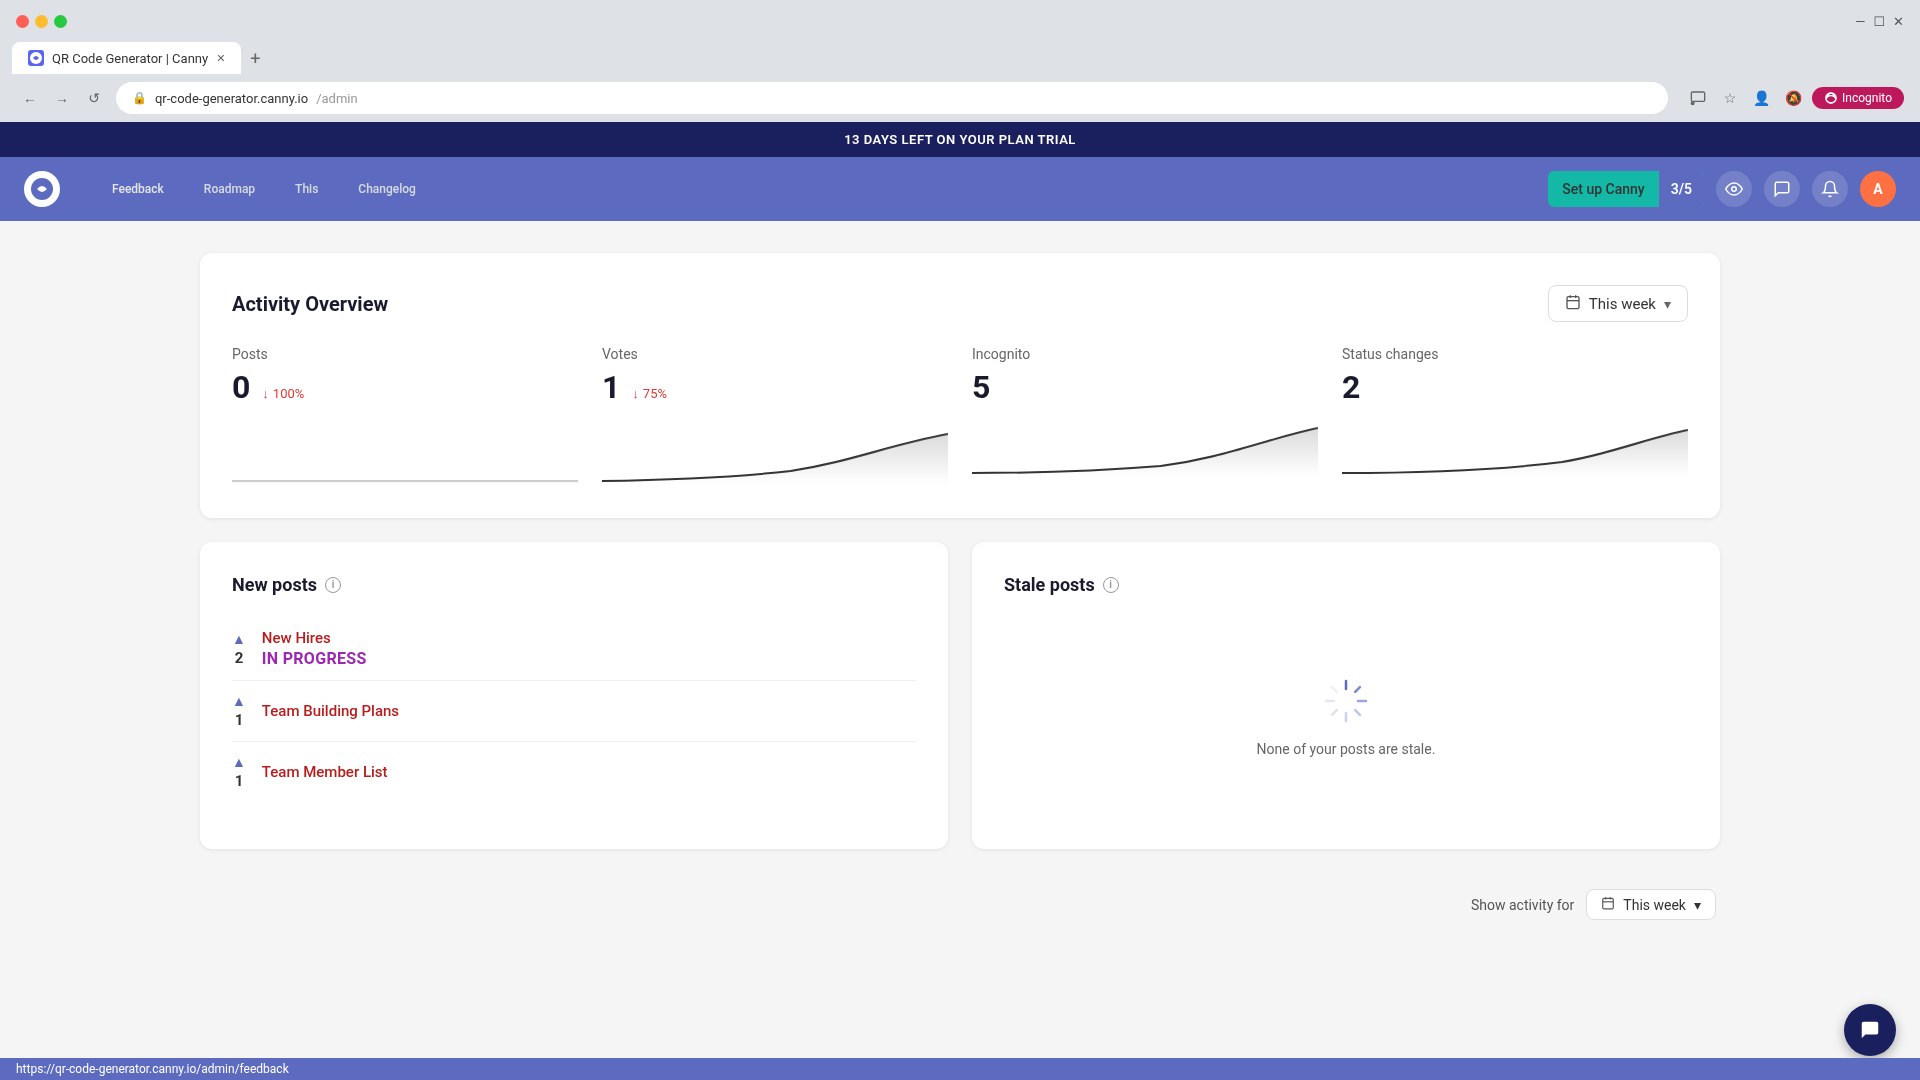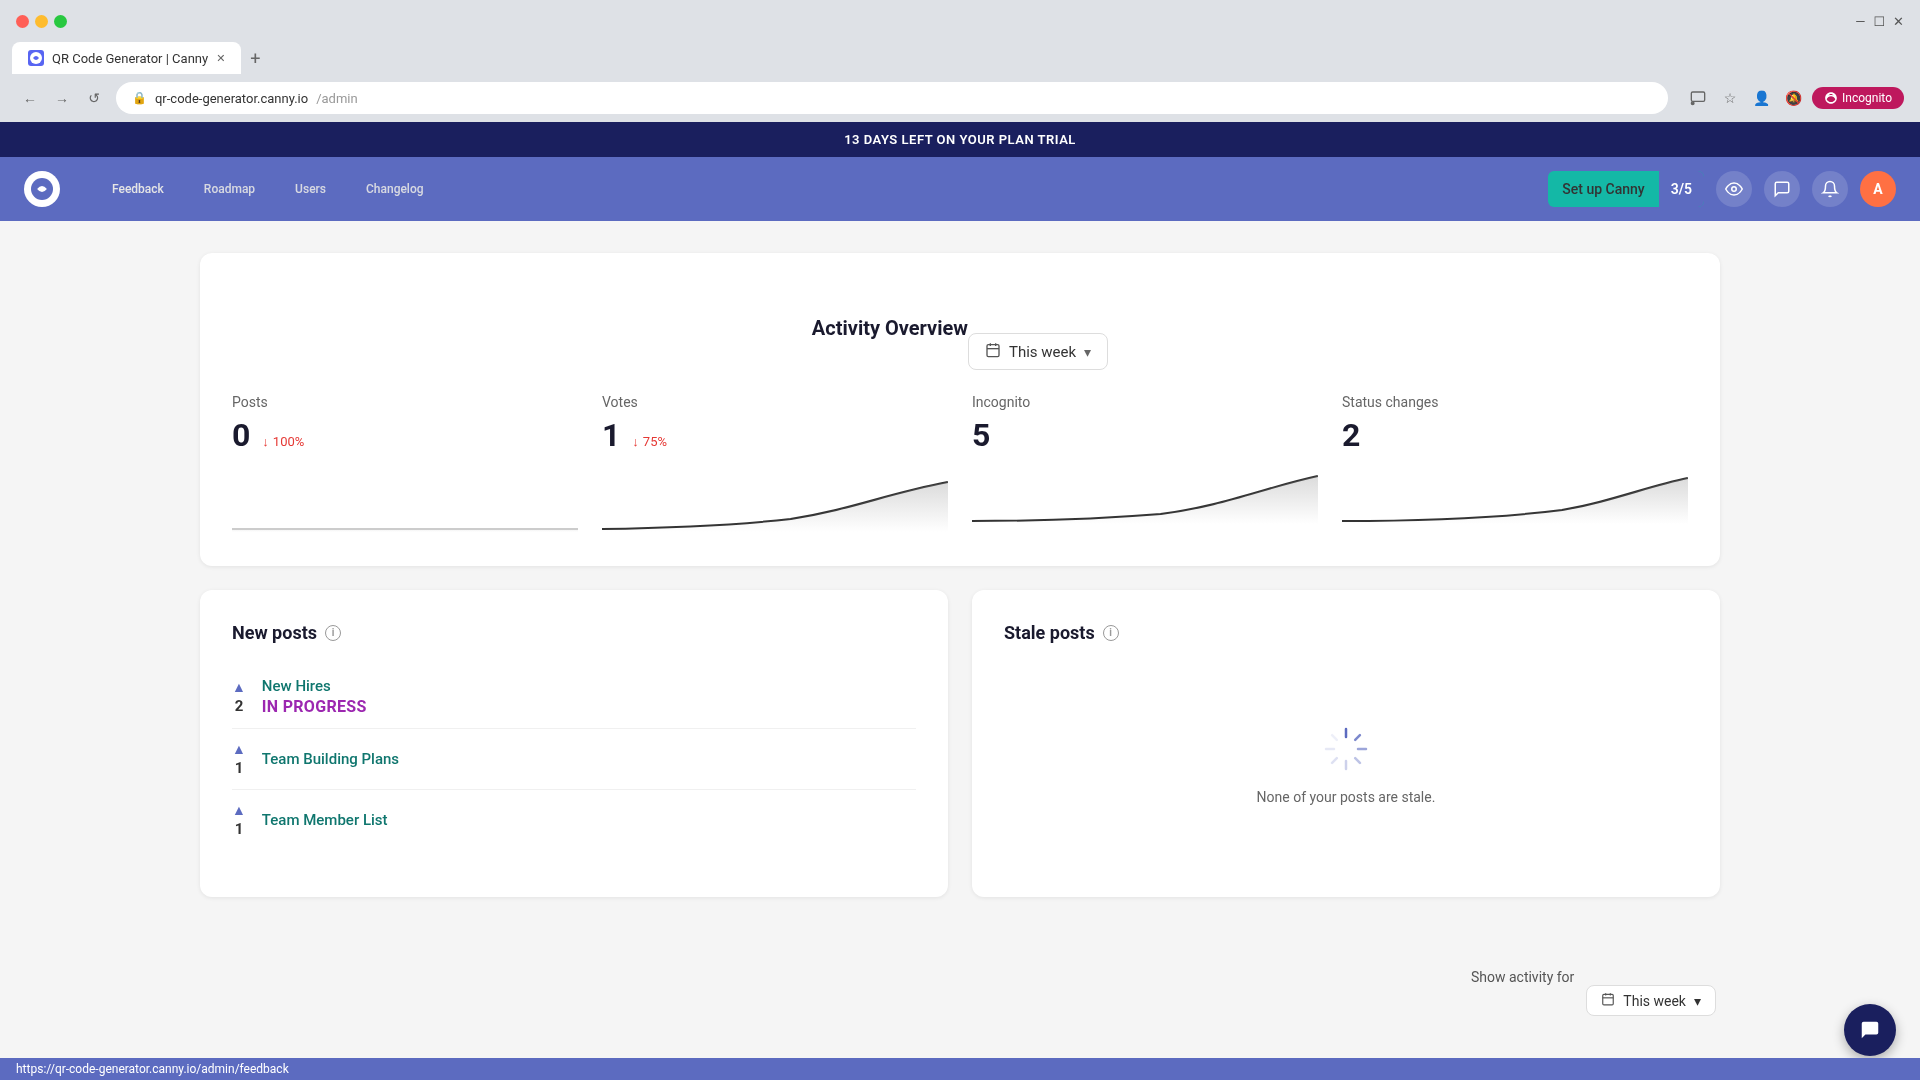--- a/index.html
+++ b/index.html
@@ -39,24 +39,24 @@
     .setup-canny-text { padding: 0 14px; font-size: 14px; color: #333; font-weight: 500; }
     .setup-canny-badge { background: #5c6bc0; color: #fff; padding: 0 12px; font-size: 14px; height: 100%; display: flex; align-items: center; font-weight: 600; }
     .nav-icon-btn { width: 36px; height: 36px; border-radius: 50%; display: flex; align-items: center; justify-content: center; cursor: pointer; color: #fff; background: rgba(255,255,255,0.15); font-size: 16px; }
     .avatar { width: 36px; height: 36px; border-radius: 50%; overflow: hidden; background: #ff7043; display: flex; align-items: center; justify-content: center; color: white; font-weight: bold; font-size: 14px; cursor: pointer; }
 
     
     .main-content { padding: 32px 200px; }
 
     
     .card { background: #fff; border-radius: 12px; padding: 32px; box-shadow: 0 1px 4px rgba(0,0,0,0.08); margin-bottom: 24px; }
-    .card-header { display: flex; align-items: center; justify-content: center; margin-bottom: 24px; }
+    .card-header { display: flex; align-items: center; justify-content: space-between; margin-bottom: 24px; }
     .card-title { font-size: 20px; font-weight: 700; color: #1a1a2e; }
 
-    .period-select { display: flex; align-items: center; gap: 8px; border: 1px solid #ddd; border-radius: 8px; padding: 8px 16px; font-size: 14px; color: #333; cursor: pointer; background: #fff; margin-top: 48px; }
+    .period-select { display: flex; align-items: center; gap: 8px; border: 1px solid #ddd; border-radius: 8px; padding: 8px 16px; font-size: 14px; color: #333; cursor: pointer; background: #fff; }
     .period-select .cal-icon { color: #666; }
     .period-select .chevron { color: #666; }
 
     
     .stats-row { display: grid; grid-template-columns: repeat(4, 1fr); gap: 24px; }
     .stat-item { }
     .stat-label { font-size: 14px; color: #666; margin-bottom: 6px; }
     .stat-value { font-size: 32px; font-weight: 700; color: #1a1a2e; margin-bottom: 8px; }
     .stat-change { display: flex; align-items: center; gap: 4px; font-size: 13px; }
     .stat-change.down { color: #e53935; }
@@ -71,21 +71,21 @@
     
     .section-title { font-size: 18px; font-weight: 700; color: #1a1a2e; display: flex; align-items: center; gap: 8px; margin-bottom: 22px; }
     .info-icon { width: 16px; height: 16px; border-radius: 50%; border: 1.5px solid #999; display: flex; align-items: center; justify-content: center; font-size: 10px; color: #999; cursor: pointer; }
 
     .post-item { display: flex; align-items: center; gap: 16px; padding: 12px 0; border-bottom: 1px solid #f0f0f0; }
     .post-item:last-child { border-bottom: none; }
     .vote-box { display: flex; flex-direction: column; align-items: center; gap: 2px; }
     .vote-arrow { color: #5c6bc0; font-size: 14px; }
     .vote-count { font-size: 15px; font-weight: 700; color: #333; }
     .post-info { flex: 1; }
-    .post-title { font-size: 15px; color: #0f766e; font-weight: 500; }
+    .post-title { font-size: 15px; color: #b91c1c; font-weight: 500; }
     .post-status { font-size: 16px; font-weight: 700; color: #9c27b0; margin-top: 2px; letter-spacing: 0.3px; }
 
     
     .empty-state { display: flex; flex-direction: column; align-items: center; justify-content: center; padding: 60px 20px; }
     .empty-text { font-size: 14px; color: #666; }
 
     
     .status-bar { position: fixed; bottom: 0; left: 0; right: 0; background: #5c6bc0; padding: 4px 16px; font-size: 12px; color: #fff; }
 
     
@@ -165,21 +165,21 @@
 
 <div class="app-nav">
   <div class="app-logo">
     <svg viewBox="0 0 36 36" xmlns="http://www.w3.org/2000/svg">
       <circle cx="18" cy="18" r="18" fill="#5c6bc0"></circle>
       <path d="M10 18 Q18 8 26 18 Q18 28 10 18Z" fill="white"></path>
     </svg>
   </div>
   <a class="nav-item active">Feedback</a>
   <a class="nav-item">Roadmap</a>
-  <a class="nav-item">Users</a>
+  <a class="nav-item">This</a>
   <a class="nav-item">Changelog</a>
   <div class="nav-right">
     <div class="setup-canny">
       <span class="setup-canny-text">Set up Canny</span>
       <span class="setup-canny-badge">3/5</span>
     </div>
     <div class="nav-icon-btn">
       <svg width="18" height="18" viewBox="0 0 24 24" fill="none" stroke="white" stroke-width="2">
           <path d="M1 12s4-8 11-8 11 8 11 8-4 8-11 8-11-8-11-8z"></path>
           <circle cx="12" cy="12" r="3"></circle>

